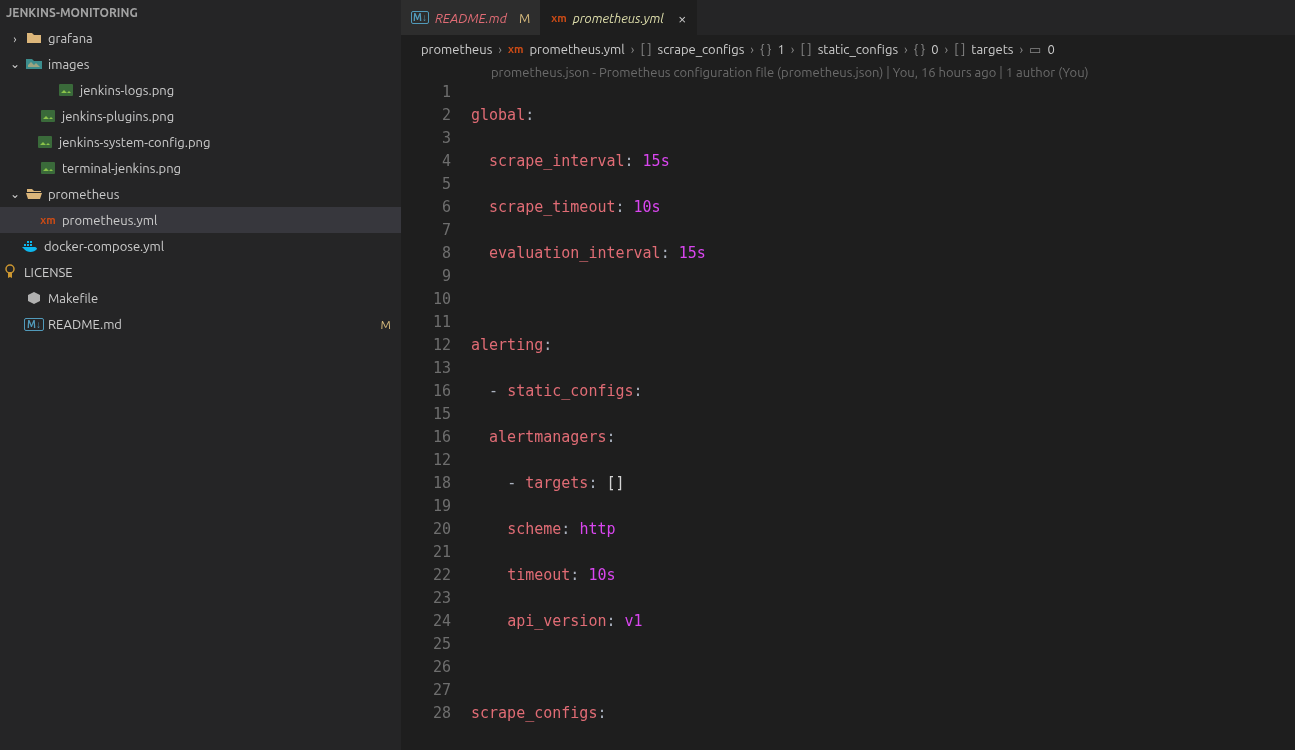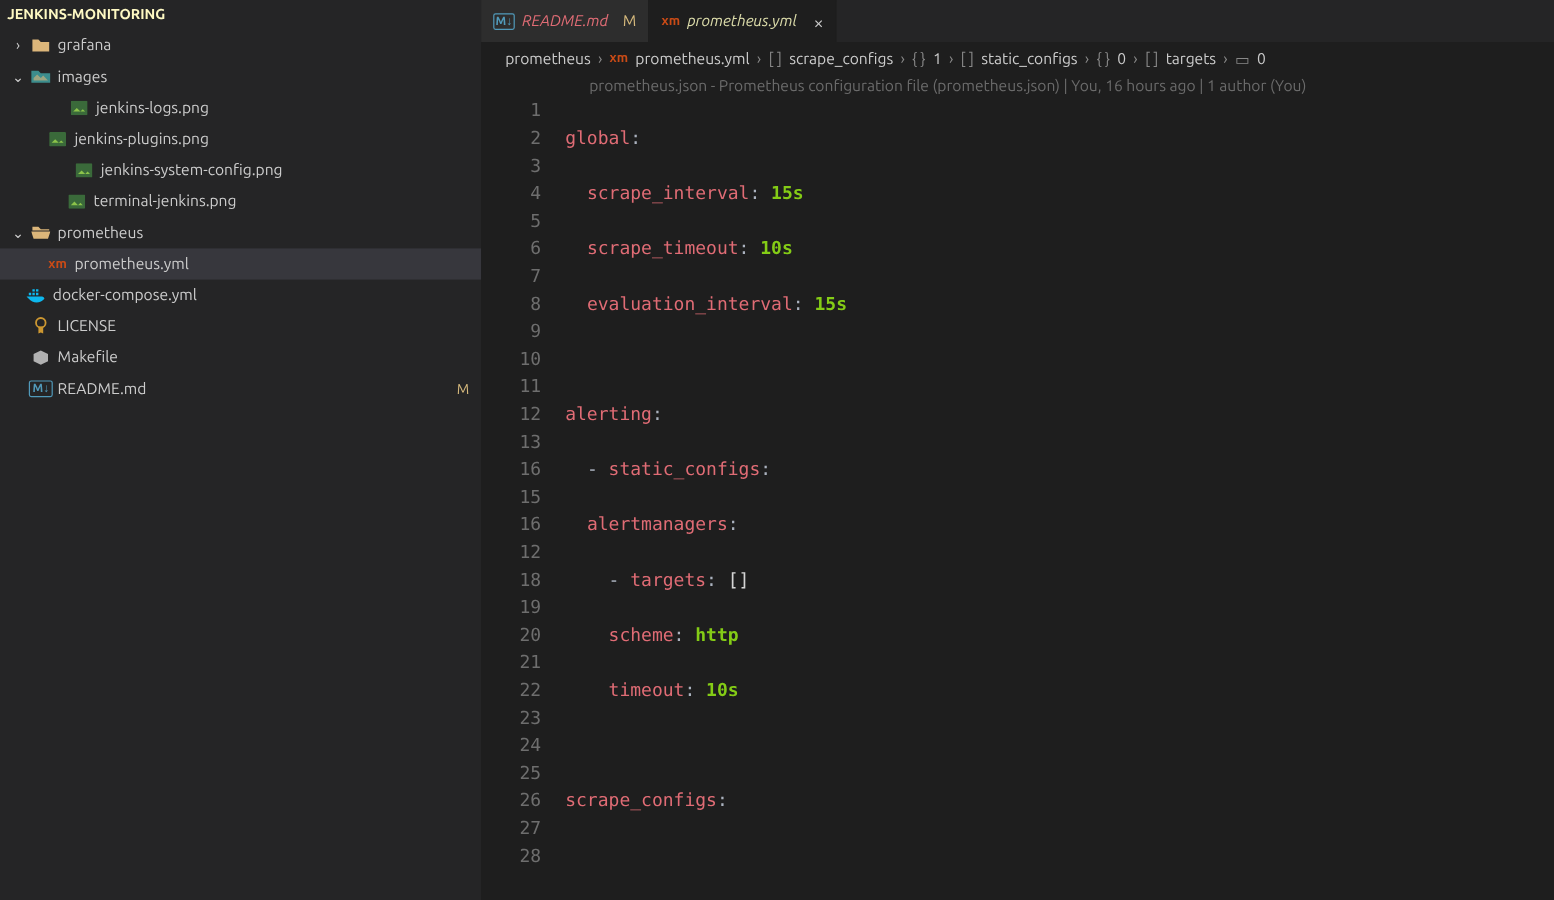--- a/index.html
+++ b/index.html
@@ -25,21 +25,21 @@
     padding: 6px 12px 6px 20px;
     font-size: 11px;
     color: #bbbbbb;
     letter-spacing: 0.5px;
   }
   .more-icon { color: #cccccc; font-size: 18px; letter-spacing: 1px; cursor: pointer; }
   .project-title {
     padding: 6px 20px 6px 6px;
     font-size: 12px;
     font-weight: 700;
-    color: #fef9c3;
+    color: #a3a3a3;
   }
   .tree { font-size: 13px; }
   .tree-row {
     display: flex;
     align-items: center;
     height: 26px;
     padding-right: 10px;
     cursor: pointer;
   }
   .tree-row.selected { background: #37373d; }
@@ -114,21 +114,21 @@
   }
   .gutter div { height: 23px; }
   .code {
     flex:1;
     white-space: pre;
     position: relative;
   }
   .code .line { height: 23px; position: relative; }
   .k-key { color: #e06c75; }
   .k-col { color: #abb2bf; }
-  .k-str { color: #84cc16; font-weight: bold; }
+  .k-str { color: #d946ef; }
   .k-dash { color: #abb2bf; }
   .k-brack { color: #d4d4d4; }
   svg { display:block; }
 </style>
 </head>
 <body>
 
 <div class="sidebar">
   <div class="project-title">JENKINS-MONITORING</div>
   <div class="tree">
@@ -164,30 +164,30 @@
     </div>
     <div class="tree-row" style="padding-left:38px">
       <span class="icon img-ic">
         <svg width="14" height="12" viewBox="0 0 14 12">
             <rect width="14" height="12" rx="1" fill="#3a6a3a"></rect>
             <path d="M2 9l3-3 3 3 2-2 2 2H2z" fill="#8bc34a"></path>
           </svg>
       </span>
       <span>jenkins-plugins.png</span>
     </div>
-    <div class="tree-row" style="padding-left:60px">
+    <div class="tree-row" style="padding-left:35px">
       <span class="icon img-ic">
         <svg width="14" height="12" viewBox="0 0 14 12">
             <rect width="14" height="12" rx="1" fill="#3a6a3a"></rect>
             <path d="M2 9l3-3 3 3 2-2 2 2H2z" fill="#8bc34a"></path>
           </svg>
       </span>
       <span>jenkins-system-config.png</span>
     </div>
-    <div class="tree-row" style="padding-left:54px">
+    <div class="tree-row" style="padding-left:38px">
       <span class="icon img-ic">
         <svg width="14" height="12" viewBox="0 0 14 12">
             <rect width="14" height="12" rx="1" fill="#3a6a3a"></rect>
             <path d="M2 9l3-3 3 3 2-2 2 2H2z" fill="#8bc34a"></path>
           </svg>
       </span>
       <span>terminal-jenkins.png</span>
     </div>
 
     <div class="tree-row" style="padding-left:6px">
@@ -205,21 +205,21 @@
     </div>
 
     <div class="tree-row" style="padding-left:20px">
       <span class="icon docker-ic">
         <svg width="16" height="14" viewBox="0 0 16 14">
             <path fill="currentColor" d="M2 5h2v2H2zm3 0h2v2H5zm3 0h2v2H8zM5 2h2v2H5zm3 0h2v2H8zM0 8h13c1 0 2 1 2 2-3 4-10 4-13 0z"></path>
           </svg>
       </span>
       <span>docker-compose.yml</span>
     </div>
-    <div class="tree-row" style="padding-left:24px">
+    <div class="tree-row" style="">
       <span class="icon lic-ic">
         <svg width="14" height="16" viewBox="0 0 14 16">
             <circle cx="7" cy="5" r="4" fill="none" stroke="currentColor" stroke-width="1.5"></circle>
             <path d="M5 8v6l2-1 2 1V8" fill="currentColor"></path>
           </svg>
       </span>
       <span>LICENSE</span>
     </div>
     <div class="tree-row" style="padding-left:24px">
       <span class="icon make-ic">
@@ -315,20 +315,21 @@
 <div class="line">  <span class="k-key">scrape_interval</span><span class="k-col">: </span><span class="k-str">15s</span></div>
 <div class="line">  <span class="k-key">scrape_timeout</span><span class="k-col">: </span><span class="k-str">10s</span></div>
 <div class="line">  <span class="k-key">evaluation_interval</span><span class="k-col">: </span><span class="k-str">15s</span></div>
 <div class="line"></div>
 <div class="line"><span class="k-key">alerting</span><span class="k-col">:</span></div>
 <div class="line">  <span class="k-dash">- </span><span class="k-key">static_configs</span><span class="k-col">:</span></div>
 <div class="line">  <span class="k-key">alertmanagers</span><span class="k-col">:</span></div>
 <div class="line">    <span class="k-dash">- </span><span class="k-key">targets</span><span class="k-col">: </span><span class="k-brack">[]</span></div>
 <div class="line">    <span class="k-key">scheme</span><span class="k-col">: </span><span class="k-str">http</span></div>
 <div class="line">    <span class="k-key">timeout</span><span class="k-col">: </span><span class="k-str">10s</span></div>
+<div class="line">    <span class="k-key">api_version</span><span class="k-col">: </span><span class="k-str">v1</span></div>
 <div class="line"></div>
 <div class="line"><span class="k-key">scrape_configs</span><span class="k-col">:</span></div>
 <div class="line">  </div>
 
 
 
 
 
 
 

